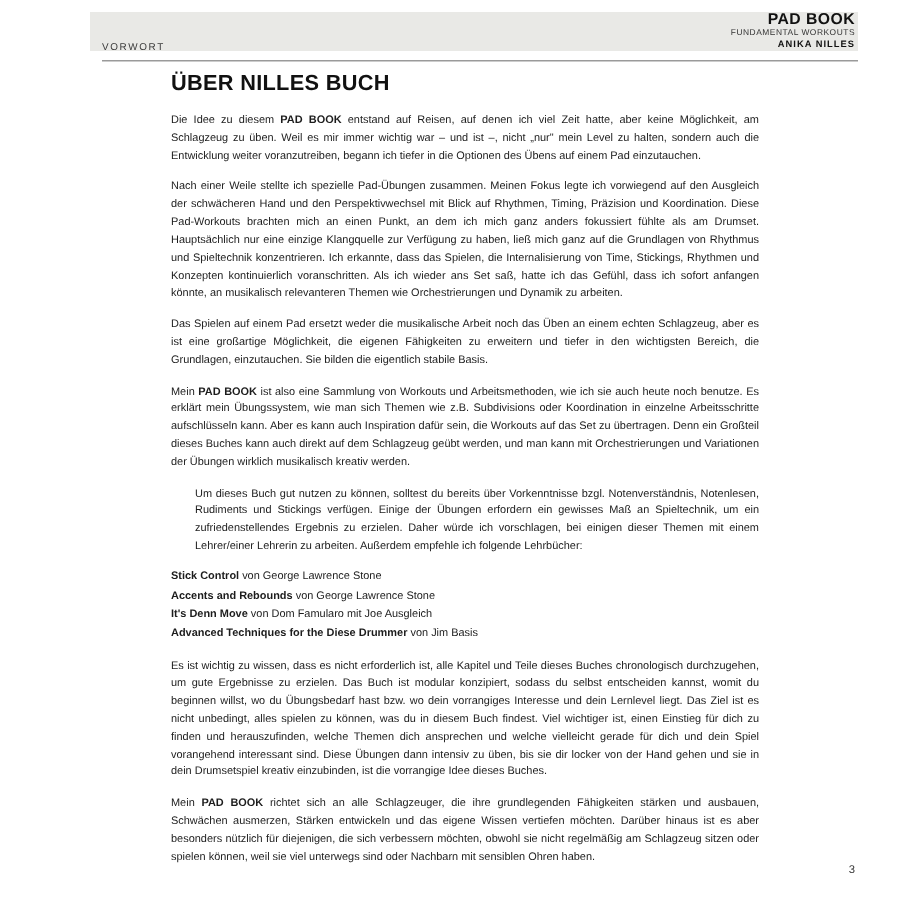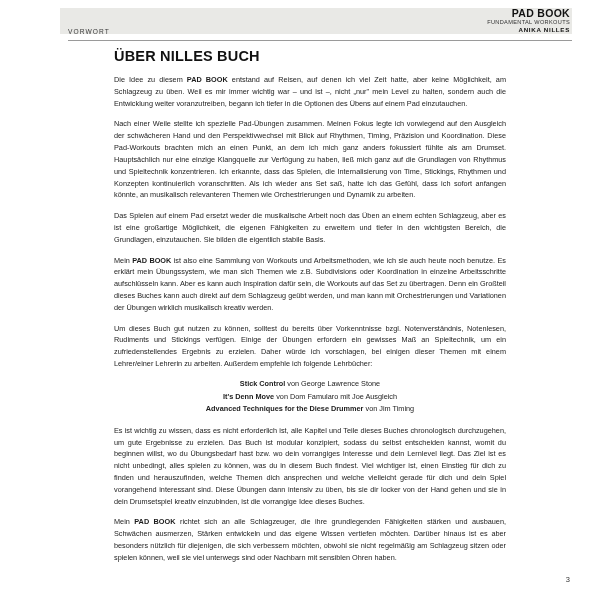--- a/index.html
+++ b/index.html
@@ -91,33 +91,33 @@
   }
   p.para {
     font-size: 7.3px;
     line-height: 1.62;
     text-align: justify;
     margin: 0 0 9px 0;
     color: #1c1c1c;
   }
   p.para.tight {
     margin-bottom: 8px;
+    margin-left: 16px;
   }
   .b {
     font-weight: bold;
   }
   .booklist {
     margin: 2px 0 10px 0;
   }
   .booklist-item {
     font-size: 7.3px;
     line-height: 1.55;
     margin-bottom: 1.5px;
     color: #1c1c1c;
-    text-align: center;
   }
   .booklist-item .b {
     font-weight: bold;
   }
   .pagenum {
     position: absolute;
     right: 30px;
     bottom: 16px;
     font-size: 7.5px;
     color: #333;
@@ -143,22 +143,23 @@
     <h1 class="doc-title">ÜBER NILLES BUCH</h1>
 
     <p class="para" id="para-p1"><span>Die Idee zu diesem </span><span class="b">PAD BOOK</span><span> entstand auf Reisen, auf denen ich viel Zeit hatte, aber keine Möglichkeit, am Schlagzeug zu üben. Weil es mir immer wichtig war – und ist –, nicht „nur" mein Level zu halten, sondern auch die Entwicklung weiter voranzutreiben, begann ich tiefer in die Optionen des Übens auf einem Pad einzutauchen.</span></p>
     <p class="para" id="para-p2"><span>Nach einer Weile stellte ich spezielle Pad-Übungen zusammen. Meinen Fokus legte ich vorwiegend auf den Ausgleich der schwächeren Hand und den Perspektivwechsel mit Blick auf Rhythmen, Timing, Präzision und Koordination. Diese Pad-Workouts brachten mich an einen Punkt, an dem ich mich ganz anders fokussiert fühlte als am Drumset. Hauptsächlich nur eine einzige Klangquelle zur Verfügung zu haben, ließ mich ganz auf die Grundlagen von Rhythmus und Spieltechnik konzentrieren. Ich erkannte, dass das Spielen, die Internalisierung von Time, Stickings, Rhythmen und Konzepten kontinuierlich voranschritten. Als ich wieder ans Set saß, hatte ich das Gefühl, dass ich sofort anfangen könnte, an musikalisch relevanteren Themen wie Orchestrierungen und Dynamik zu arbeiten.</span></p>
     <p class="para" id="para-p3"><span>Das Spielen auf einem Pad ersetzt weder die musikalische Arbeit noch das Üben an einem echten Schlagzeug, aber es ist eine großartige Möglichkeit, die eigenen Fähigkeiten zu erweitern und tiefer in den wichtigsten Bereich, die Grundlagen, einzutauchen. Sie bilden die eigentlich stabile Basis.</span></p>
     <p class="para" id="para-p4"><span>Mein </span><span class="b">PAD BOOK</span><span> ist also eine Sammlung von Workouts und Arbeitsmethoden, wie ich sie auch heute noch benutze. Es erklärt mein Übungssystem, wie man sich Themen wie z.B. Subdivisions oder Koordination in einzelne Arbeitsschritte aufschlüsseln kann. Aber es kann auch Inspiration dafür sein, die Workouts auf das Set zu übertragen. Denn ein Großteil dieses Buches kann auch direkt auf dem Schlagzeug geübt werden, und man kann mit Orchestrierungen und Variationen der Übungen wirklich musikalisch kreativ werden.</span></p>
     <p class="para tight" id="para-p5"><span>Um dieses Buch gut nutzen zu können, solltest du bereits über Vorkenntnisse bzgl. Notenverständnis, Notenlesen, Rudiments und Stickings verfügen. Einige der Übungen erfordern ein gewisses Maß an Spieltechnik, um ein zufriedenstellendes Ergebnis zu erzielen. Daher würde ich vorschlagen, bei einigen dieser Themen mit einem Lehrer/einer Lehrerin zu arbeiten. Außerdem empfehle ich folgende Lehrbücher:</span></p>
 
     <div class="booklist">
       <div class="booklist-item" id="book-0"><span class="b">Stick Control</span><span> von George Lawrence Stone</span></div>
+      <div class="booklist-item" id="book-1"><span class="b">Accents and Rebounds</span><span> von George Lawrence Stone</span></div>
       <div class="booklist-item" id="book-2"><span class="b">It's Denn Move</span><span> von Dom Famularo mit Joe Ausgleich</span></div>
-      <div class="booklist-item" id="book-3"><span class="b">Advanced Techniques for the Diese Drummer</span><span> von Jim Timing</span></div>
+      <div class="booklist-item" id="book-3"><span class="b">Advanced Techniques for the Diese Drummer</span><span> von Jim Basis</span></div>
     </div>
 
     <p class="para" id="para-p6"><span>Es ist wichtig zu wissen, dass es nicht erforderlich ist, alle Kapitel und Teile dieses Buches chronologisch durchzugehen, um gute Ergebnisse zu erzielen. Das Buch ist modular konzipiert, sodass du selbst entscheiden kannst, womit du beginnen willst, wo du Übungsbedarf hast bzw. wo dein vorrangiges Interesse und dein Lernlevel liegt. Das Ziel ist es nicht unbedingt, alles spielen zu können, was du in diesem Buch findest. Viel wichtiger ist, einen Einstieg für dich zu finden und herauszufinden, welche Themen dich ansprechen und welche vielleicht gerade für dich und dein Spiel vorangehend interessant sind. Diese Übungen dann intensiv zu üben, bis sie dir locker von der Hand gehen und sie in dein Drumsetspiel kreativ einzubinden, ist die vorrangige Idee dieses Buches.</span></p>
     <p class="para" id="para-p7"><span>Mein </span><span class="b">PAD BOOK</span><span> richtet sich an alle Schlagzeuger, die ihre grundlegenden Fähigkeiten stärken und ausbauen, Schwächen ausmerzen, Stärken entwickeln und das eigene Wissen vertiefen möchten. Darüber hinaus ist es aber besonders nützlich für diejenigen, die sich verbessern möchten, obwohl sie nicht regelmäßig am Schlagzeug sitzen oder spielen können, weil sie viel unterwegs sind oder Nachbarn mit sensiblen Ohren haben.</span></p>
   </div>
 
   <div class="pagenum">3</div>
 </div>
 
 </body></html>

